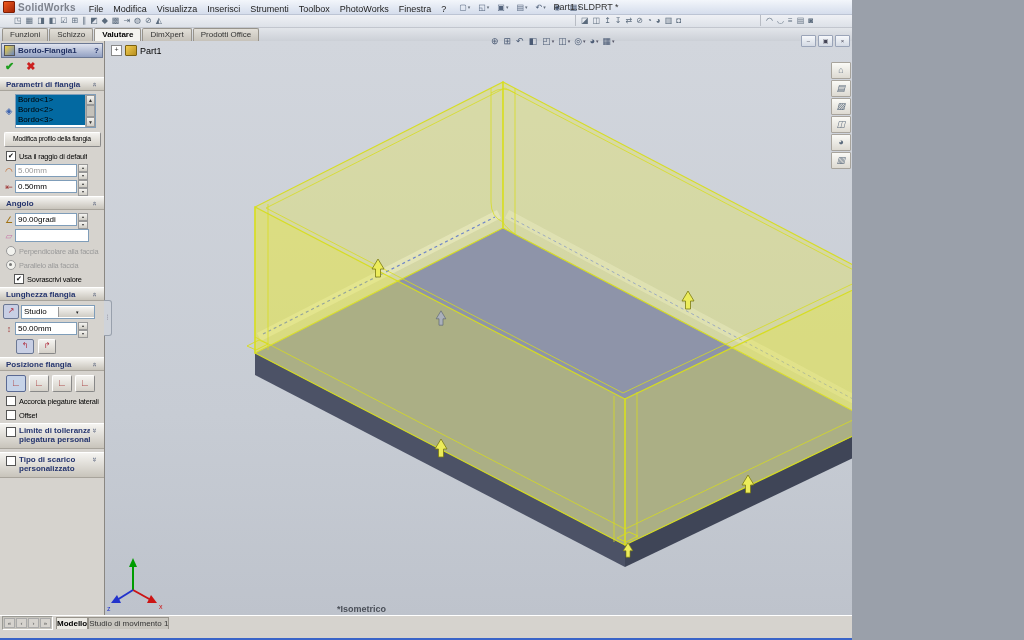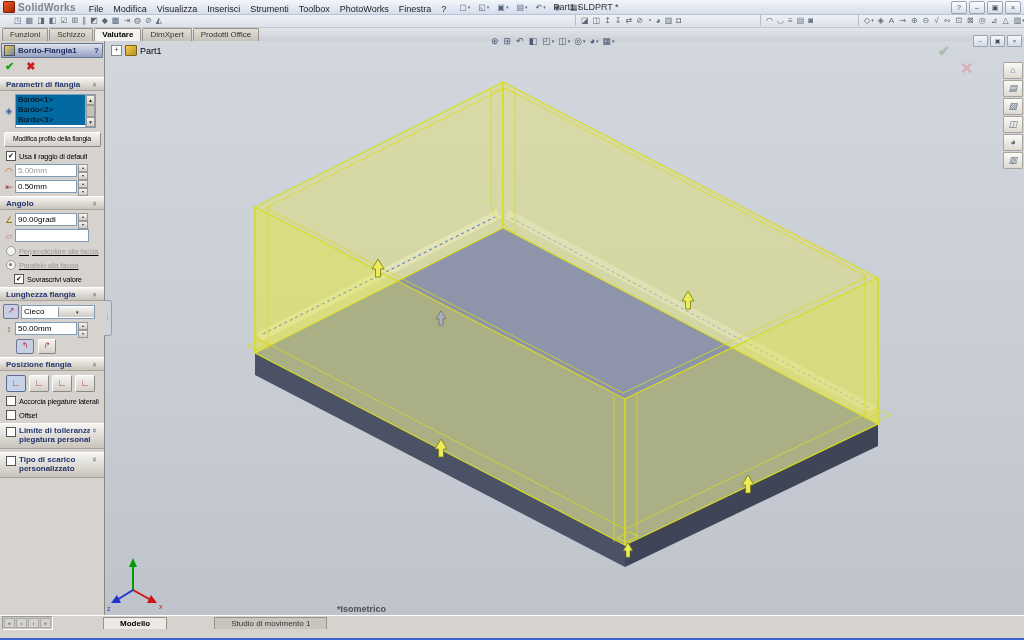--- a/index.html
+++ b/index.html
@@ -1,16 +1,16 @@
 <!DOCTYPE html>
 <html><head>
 <meta charset="utf-8">
 <style>
   html,body{margin:0;padding:0;background:#9aa0aa;}
-  #app{position:relative;width:1024px;height:640px;overflow:hidden;
+  #app{position:relative;width:852px;height:640px;overflow:hidden;
        font-family:"Liberation Sans",sans-serif;background:#d6d3ce;
        -webkit-font-smoothing:antialiased;}
   
   .titlebar{position:absolute;left:0;top:0;width:1024px;height:14px;
     background:linear-gradient(#f3f6fb,#d5ddec);border-bottom:1px solid #bcc4d4;
     display:flex;align-items:center;z-index:30;}
   .brand{display:flex;align-items:center;gap:3px;padding:0 8px 0 3px;}
   .logo-cube{width:10px;height:10px;background:linear-gradient(135deg,#ef5a20,#a32405);
     border:1px solid #7e1e04;border-radius:1px;}
   .brand b{font-size:10px;color:#7d828c;letter-spacing:.3px;}
@@ -84,21 +84,21 @@
   .chk .box{width:8px;height:8px;background:#fff;border:1px solid #555;font-size:7px;
     line-height:8px;text-align:center;color:#111;font-style:normal;flex:none;}
   .chk span{font-size:7.4px;letter-spacing:-.2px;white-space:nowrap;overflow:hidden;}
   .input{display:inline-flex;align-items:center;width:58px;height:11px;background:#fff;
     border:1px solid #7f9db9;font-size:8px;padding-left:2px;overflow:hidden;}
   .input.disabled span{color:#9a9a9a;}
   .input.wide{width:70px;}
   .spin{display:inline-flex;flex-direction:column;width:10px;height:13px;margin-left:1px;}
   .spin b{flex:1;font-size:4px;line-height:6px;text-align:center;color:#333;font-weight:normal;
     background:linear-gradient(#f5f4f1,#cfccc4);border:1px solid #999;}
-  .radio{display:flex;align-items:center;gap:3px;margin:4px 2px 0 6px;text-decoration:underline;}
+  .radio{display:flex;align-items:center;gap:3px;margin:4px 2px 0 6px;}
   .radio .cir{width:8px;height:8px;border-radius:50%;background:#f2f2ee;border:1px solid #999;flex:none;position:relative;}
   .radio .cir.on:after{content:"";position:absolute;left:2px;top:2px;width:3px;height:3px;border-radius:50%;background:#777;}
   .radio span{font-size:7.4px;color:#9a9a9a;letter-spacing:-.2px;white-space:nowrap;}
   .selrow{display:flex;align-items:center;margin:3px 2px 0 3px;gap:2px;}
   .togglebtn{width:14px;height:13px;background:#c8cfe4;border:1px solid #6b7894;border-radius:2px;
     font-size:8px;color:#b03040;text-align:center;line-height:12px;}
   .select{display:flex;align-items:center;width:72px;height:12px;background:#fff;border:1px solid #7f9db9;}
   .select span{flex:1;font-size:8px;padding-left:2px;}
   .select .dd{width:10px;height:10px;background:linear-gradient(#f5f4f1,#cfccc4);
     border-left:1px solid #999;font-size:5px;text-align:center;line-height:10px;color:#222;}
@@ -141,21 +141,21 @@
   .tpico{width:18px;height:15px;background:linear-gradient(#fafaf6,#dddad2);border:1px solid #a8a49c;
     font-size:9px;text-align:center;line-height:14px;color:#5a6a7c;border-radius:1px;}
   
   .bottombar{position:absolute;left:0;top:615px;width:1024px;height:13px;background:#d6d3ce;
     border-top:1px solid #fff;display:flex;align-items:center;z-index:30;}
   .tabnav{display:flex;gap:1px;margin:0 3px 0 2px;padding:1px;background:#c8c5be;
     border:1px solid;border-color:#9a9a94 #fff #fff #9a9a94;}
   .tnbtn{width:9px;height:8px;font-size:6px;line-height:8px;text-align:center;color:#555;
     background:#d6d3ce;border:1px solid #aaa;}
   .btab{font-size:8px;color:#333;background:#c8c5be;border:1px solid #97938b;border-bottom:none;
-    padding:1px 16px;height:9px;line-height:9px;white-space:nowrap;margin-left:47px;}
+    padding:1px 0;height:9px;line-height:9px;white-space:nowrap;}
   .btab.active{background:#eceae4;font-weight:bold;color:#000;}
   .statusbar{position:absolute;left:0;top:628px;width:1024px;height:10px;background:#d6d3ce;
     border-top:1px solid #fff;font-size:8px;color:#222;display:flex;align-items:center;z-index:30;}
   .statusbar .msg{padding-left:4px;white-space:nowrap;}
   .sright{position:absolute;right:3px;top:0;height:10px;display:flex;align-items:center;}
   .scell{height:7px;width:7px;border:1px solid;border-color:#9a9a94 #fff #fff #9a9a94;margin-left:2px;}
   .scell.mode{width:52px;font-size:7.4px;line-height:7px;text-align:center;color:#222;}
   .sico{width:8px;height:8px;border-radius:50%;background:radial-gradient(circle at 35% 30%,#f6e070,#caa019);
     border:1px solid #8a7210;margin-left:6px;}
   .bluebar{position:absolute;left:0;top:638px;width:1024px;height:2px;background:#3a64c8;z-index:30;}
@@ -514,21 +514,21 @@
       <span style="color:#000">Sovrascrivi valore</span>
     </label>
 
     <div class="sec-h">
       <b>Lunghezza flangia</b>
       <i class="chev">»</i>
     </div>
     <div class="selrow">
       <span class="togglebtn">↗</span>
       <span class="select">
-        <span>Cieco</span>
+        <span>Studio</span>
         <span class="dd">▾</span>
       </span>
     </div>
     <div class="pmrow">
       <i class="mini" style="color:#a03838">↕</i>
       <span class="input">
           <span>50.00mm</span>
         </span>
       <span class="spin">
           <b>▴</b>

